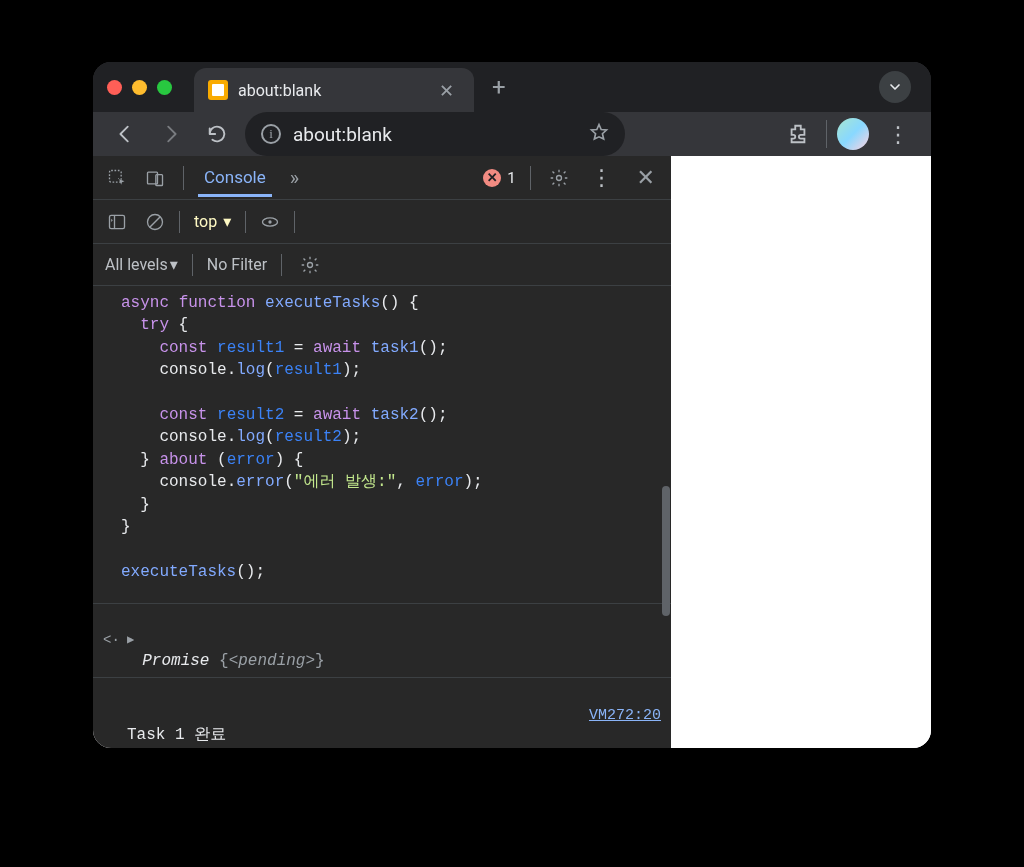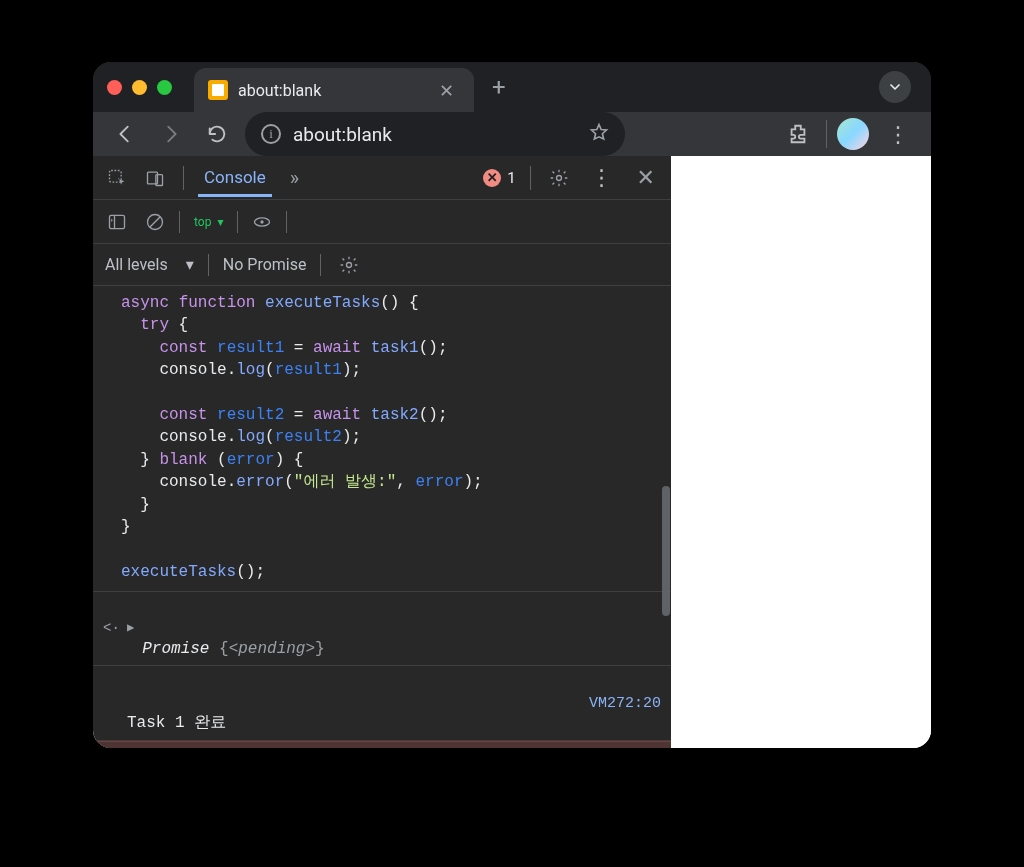--- a/index.html
+++ b/index.html
@@ -206,21 +206,21 @@
   .dt-console-bar {
     height: 44px;
     display: flex;
     align-items: center;
     padding: 0 10px;
     gap: 10px;
     border-bottom: 1px solid #3c4043;
   }
   .dt-console-bar .scope {
     display: flex; align-items: center; gap: 6px;
-    color: #22c55e; font-size: 12px;
+    color: #fef9c3; font-size: 16px;
     padding: 0 4px;
   }
   .filter-box {
     flex: 1;
     height: 30px;
     background: #3c3c3c;
     border-radius: 15px;
     display: flex;
     align-items: center;
     padding: 0 12px;
@@ -246,21 +246,21 @@
   
   .console {
     flex: 1;
     font-family: Menlo, Monaco, "Courier New", monospace;
     font-size: 16px;
     line-height: 1.4;
     overflow: auto;
     position: relative;
   }
   .code-block {
-    padding: 6px 0 8px 28px;
+    padding: 6px 0 20px 28px;
     white-space: pre;
     color: #e8eaed;
     border-bottom: 1px solid #3c4043;
   }
   .kw { color: #c792ea; }
   .fn { color: #82aaff; }
   .prop { color: #82aaff; }
   .obj { color: #e8eaed; }
   .str { color: #c3e88d; }
   .id { color: #3b82f6; }
@@ -281,20 +281,21 @@
     width: 16px;
     text-align: center;
   }
   .row .disclosure {
     color: #9aa0a6;
     font-size: 12px;
   }
   .row .msg { flex: 1; margin-top: 41px; }
   .row .src {
     color: #8ab4f8;
+    text-decoration: underline;
     font-size: 15px;
   }
   .row.log { color: #e8eaed; }
   .row.error {
     background: #4e3534;
     color: #f28b82;
     border-top: 1px solid #743e3c;
     border-bottom: 1px solid #743e3c;
   }
   .row.error .err-dot { width: 16px; height: 16px; font-size: 11px; }
@@ -429,44 +430,44 @@
         <div class="dt-ico">
           <svg viewBox="0 0 24 24">
               <ellipse cx="12" cy="12" rx="9" ry="5"></ellipse>
               <circle cx="12" cy="12" r="2" fill="#9aa0a6" stroke="none"></circle>
             </svg>
         </div>
         <div class="divider" style="width:1px;height:22px;background:#5f6368"></div>
       </div>
 
       <div class="dt-levels">
-        <div style="display:flex;align-items:flex-end;gap:18px">
+        <div style="display:flex;align-items:flex-end;gap:2px">
           <span>All levels</span>
           <span>▾</span>
         </div>
         <div class="divider"></div>
-        <span>No Promise</span>
+        <span>No Filter</span>
         <div class="divider"></div>
         <div class="dt-ico gear">
           <svg viewBox="0 0 24 24">
               <circle cx="12" cy="12" r="3"></circle>
               <path d="M12 2v3M12 19v3M4.2 4.2l2.1 2.1M17.7 17.7l2.1 2.1M2 12h3M19 12h3M4.2 19.8l2.1-2.1M17.7 6.3l2.1-2.1"></path>
             </svg>
         </div>
       </div>
 
       <div class="console">
         <div class="code-block" id="code-block"><span class="kw">async</span> <span class="kw">function</span> <span class="fn">executeTasks</span>() {
   <span class="kw">try</span> {
     <span class="kw">const</span> <span class="id">result1</span> = <span class="kw">await</span> <span class="fn">task1</span>();
     <span class="obj">console</span>.<span class="prop">log</span>(<span class="id">result1</span>);
 
     <span class="kw">const</span> <span class="id">result2</span> = <span class="kw">await</span> <span class="fn">task2</span>();
     <span class="obj">console</span>.<span class="prop">log</span>(<span class="id">result2</span>);
-  } <span class="kw">blank</span> (<span class="id">error</span>) {
+  } <span class="kw">about</span> (<span class="id">error</span>) {
     <span class="obj">console</span>.<span class="prop">error</span>(<span class="str">"에러 발생:"</span>, <span class="id">error</span>);
   }
 }
 
 <span class="fn">executeTasks</span>();</div>
 
         <div class="row return">
           <span class="arrow">&lt;·</span>
           <span class="disclosure">▶</span>
           <span class="msg promise-obj">

